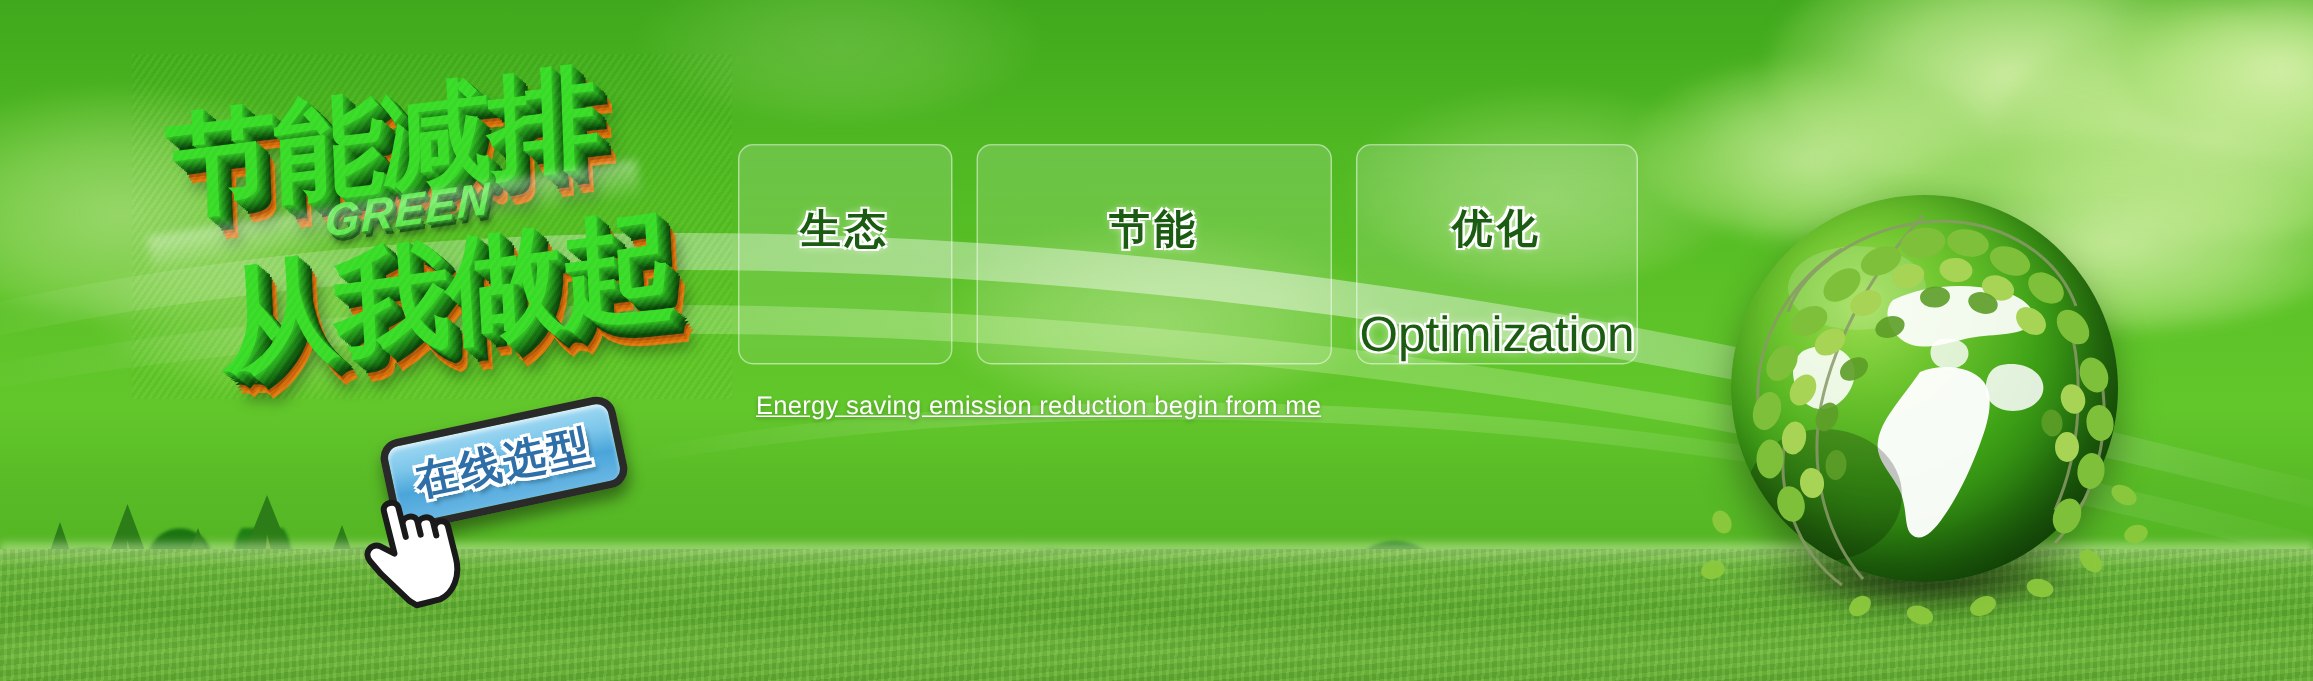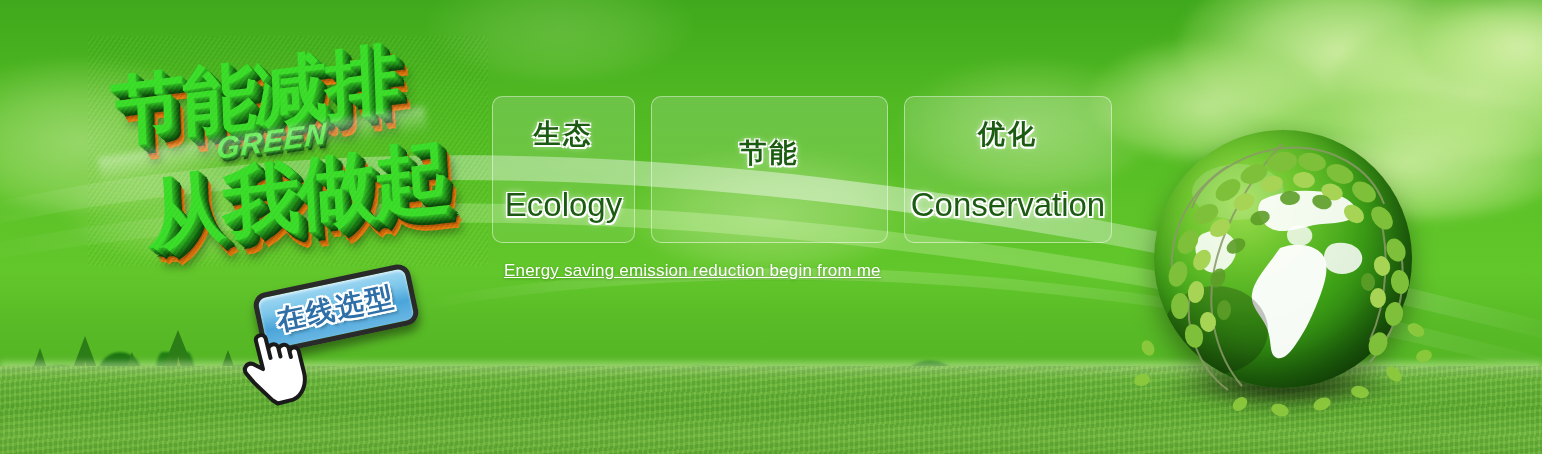--- a/index.html
+++ b/index.html
@@ -166,21 +166,21 @@
   .card{
     position:relative;
     border:1px solid rgba(255,255,255,.46);
     border-radius:10px;
     background:linear-gradient(180deg, rgba(255,255,255,.17), rgba(255,255,255,.08));
     display:flex; flex-direction:column; align-items:center; justify-content:center;
     padding:0 14px;
   }
   .card.w1{ width:143px; }
   .card.w2{ width:237px; }
-  .card.w3{ width:208px; }
+  .card.w3{ width:188px;justify-content:flex-end; }
   .card-cn{
     font-size:27px; font-weight:bold; letter-spacing:3px; color:#1c5c12;
     text-shadow:-1.5px -1.5px 0 #fff, 1.5px -1.5px 0 #fff, -1.5px 1.5px 0 #fff, 1.5px 1.5px 0 #fff,
                 0 0 6px rgba(255,255,255,.9);
     margin-bottom:34px;
   }
   .card-en{
     font-size:33px; color:#1c5c12; white-space:nowrap;
     text-shadow:-1.5px -1.5px 0 #fff, 1.5px -1.5px 0 #fff, -1.5px 1.5px 0 #fff, 1.5px 1.5px 0 #fff,
                 0 0 7px rgba(255,255,255,.95);
@@ -379,26 +379,25 @@
           <ellipse cx="16" cy="230" rx="8" ry="6" transform="rotate(64 16 230)"></ellipse>
           <ellipse cx="10" cy="262" rx="8" ry="6" transform="rotate(-12 10 262)"></ellipse>
         </g>
       </g>
     </svg>
   </div>
 
   <div class="cards">
     <div class="card w1">
       <div class="card-cn">生态</div>
-      <div class="card-en">Ecology</div>
     </div>
     <div class="card w2">
       <div class="card-cn">节能</div>
     </div>
     <div class="card w3">
       <div class="card-cn">优化</div>
-      <div class="card-en">Conservation</div>
+      <div class="card-en">Optimization</div>
     </div>
   </div>
 
   <div class="tagline">Energy saving emission reduction begin from me</div>
 
 </div>
 
 </body></html>

